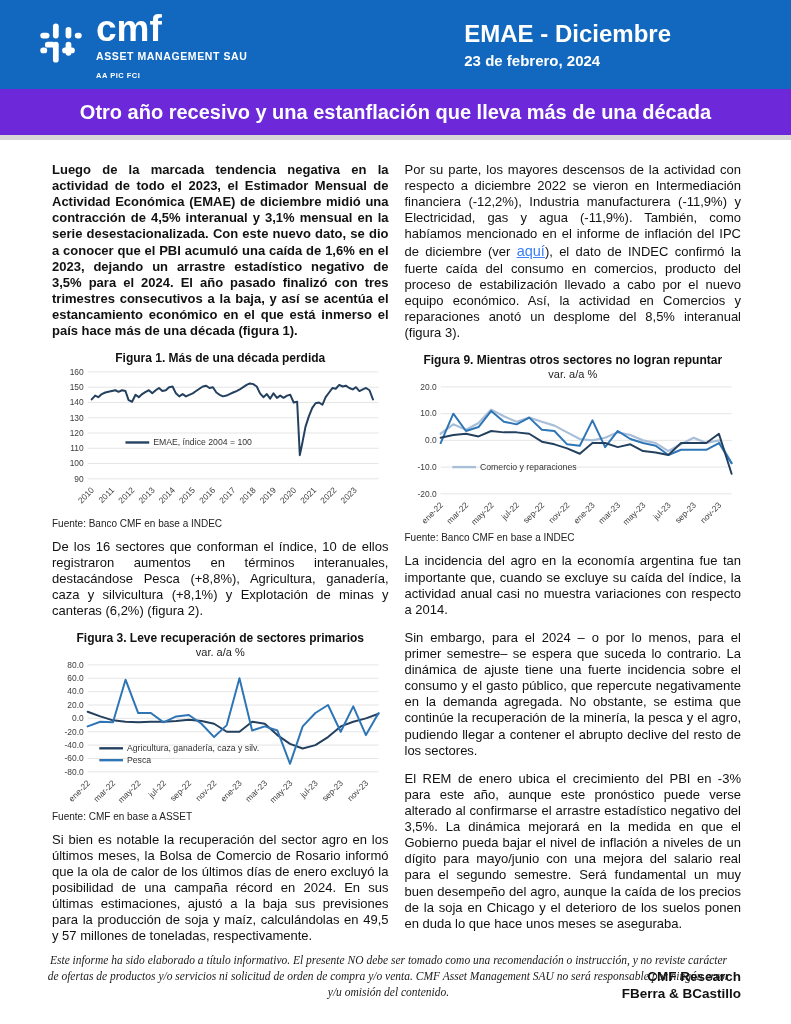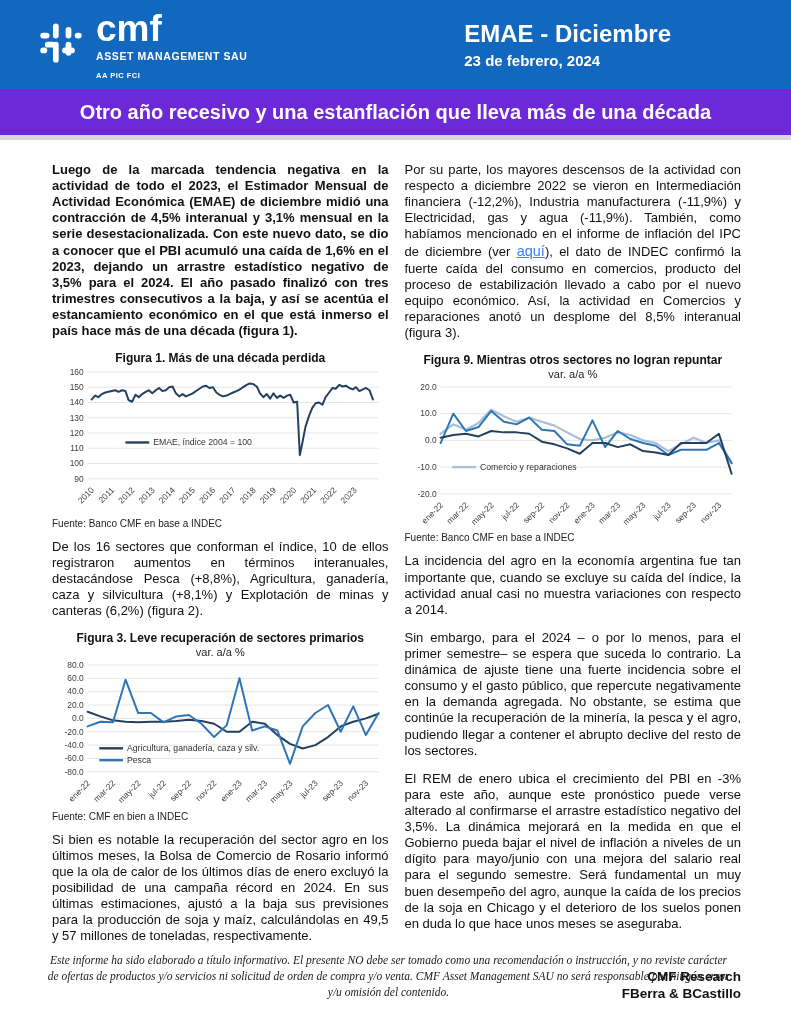--- a/index.html
+++ b/index.html
@@ -165,21 +165,21 @@
             <text x="294.6521739130435" y="126" text-anchor="end" font-size="8.5" fill="#3d3d3d" transform="rotate(-45 294.6521739130435 126)">sep-23</text>
             <text x="320.2173913043478" y="126" text-anchor="end" font-size="8.5" fill="#3d3d3d" transform="rotate(-45 320.2173913043478 126)">nov-23</text>
             <polyline points="36.0,53.3 48.8,58.0 61.6,62.0 74.3,63.4 87.1,64.0 99.9,63.4 112.7,63.4 125.5,62.7 138.3,61.3 151.0,62.7 163.8,65.4 176.6,73.5 189.4,73.5 202.2,63.4 215.0,65.4 227.7,76.9 240.5,85.7 253.3,90.4 266.1,87.0 278.9,78.9 291.7,68.1 304.4,63.4 317.2,60.0 330.0,55.3" fill="none" stroke="#24405F" stroke-width="2" stroke-linejoin="round" stroke-linecap="round"></polyline>
             <polyline points="36.0,68.1 48.8,63.4 61.6,64.0 74.3,20.9 87.1,54.6 99.9,54.6 112.7,64.0 125.5,58.0 138.3,56.6 151.0,65.4 163.8,78.9 176.6,66.8 189.4,19.5 202.2,72.2 215.0,68.1 227.7,72.2 240.5,105.9 253.3,68.1 266.1,54.6 278.9,46.5 291.7,73.5 304.4,47.9 317.2,76.9 330.0,54.6" fill="none" stroke="#2E75B6" stroke-width="2" stroke-linejoin="round" stroke-linecap="round"></polyline>
             <line x1="47.76" y1="90.24000000000001" x2="71.75999999999999" y2="90.24000000000001" stroke="#24405F" stroke-width="2.4"></line>
             <text x="75.75999999999999" y="93.24000000000001" text-anchor="start" font-size="8.8" fill="#333">Agricultura, ganadería, caza y silv.</text>
             <line x1="47.76" y1="102.24000000000001" x2="71.75999999999999" y2="102.24000000000001" stroke="#2E75B6" stroke-width="2.4"></line>
             <text x="75.75999999999999" y="105.24000000000001" text-anchor="start" font-size="8.8" fill="#333">Pesca</text>
           </svg>
         </div>
-      <div class="fig-source">Fuente: CMF en bien a INDEC</div>
+      <div class="fig-source">Fuente: CMF en base a ASSET</div>
     </div>
 
     <p class="para">Si bien es notable la recuperación del sector agro en los últimos meses, la Bolsa de Comercio de Rosario informó que la ola de calor de los últimos días de enero excluyó la posibilidad de una campaña récord en 2024. En sus últimas estimaciones, ajustó a la baja sus previsiones para la producción de soja y maíz, calculándolas en 49,5 y 57 millones de toneladas, respectivamente.</p>
   </div>
 
   <div class="col">
     <p class="para"><span>Por su parte, los mayores descensos de la actividad con respecto a diciembre 2022 se vieron en Intermediación financiera (-12,2%), Industria manufacturera (-11,9%) y Electricidad, gas y agua (-11,9%). También, como habíamos mencionado en el informe de inflación del IPC de diciembre (ver </span><a href="#" class="link">aquí</a><span>), el dato de INDEC confirmó la fuerte caída del consumo en comercios, producto del proceso de estabilización llevado a cabo por el nuevo equipo económico. Así, la actividad en Comercios y reparaciones anotó un desplome del 8,5% interanual (figura 3).</span></p>
 
     <div class="fig">
       <div class="fig-title">Figura 9. Mientras otros sectores no logran repuntar</div>

